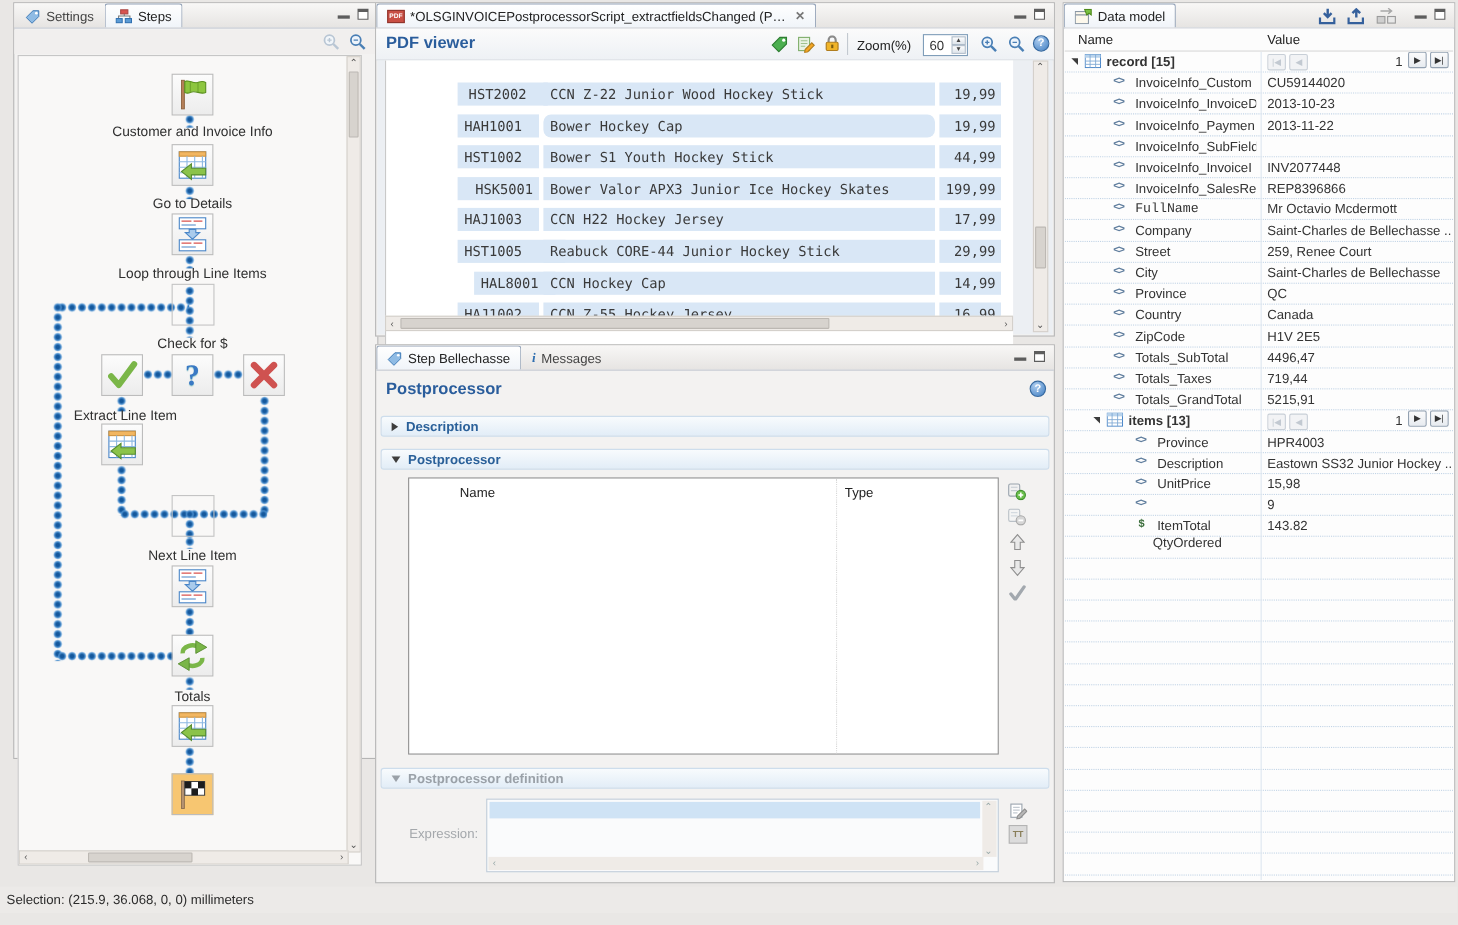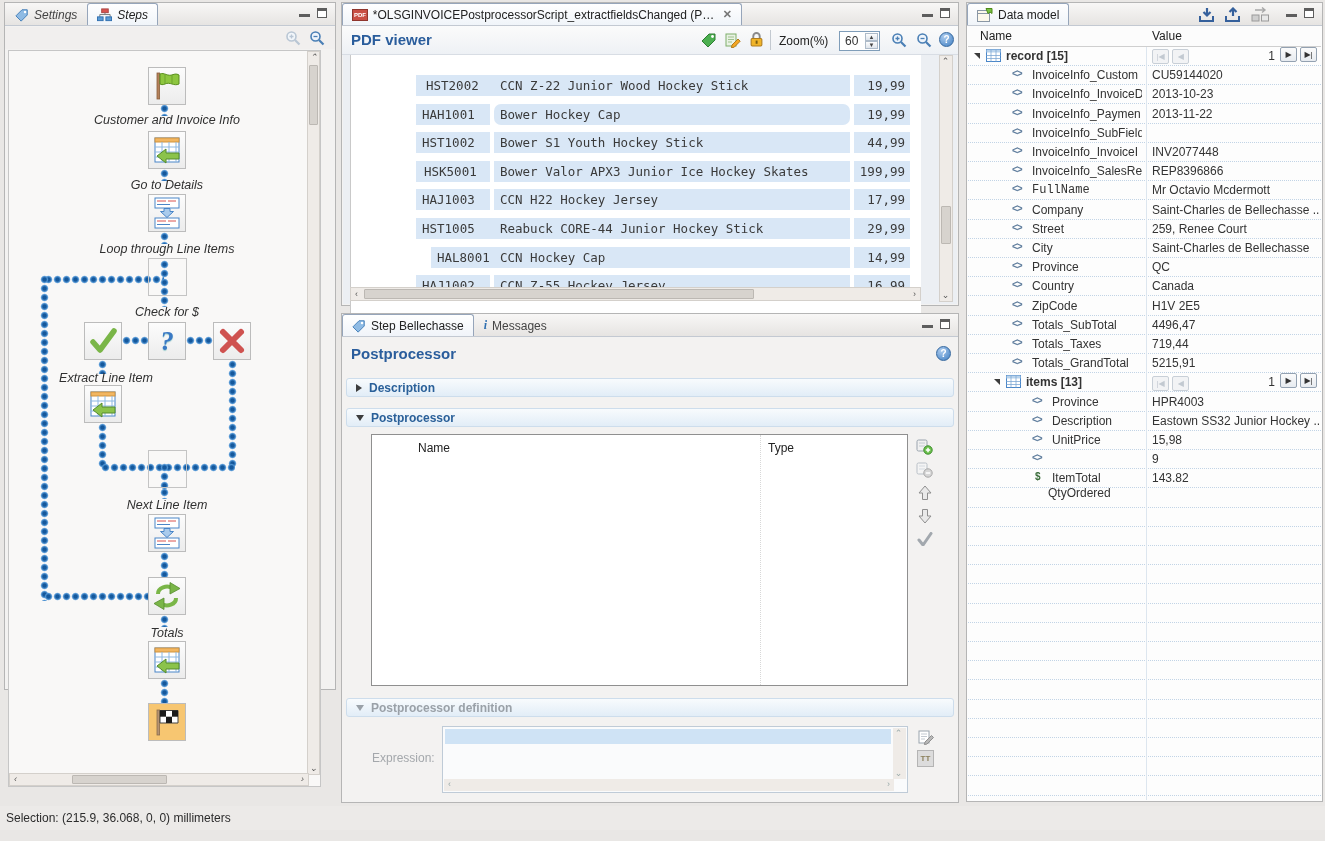--- a/index.html
+++ b/index.html
@@ -77,21 +77,21 @@
             background:linear-gradient(#fbfbfb,#e7ebf0); font-size:8px; line-height:13px; text-align:center; color:#333; vertical-align:middle; }
   .navbtn.dis { border-color:#c8cfd7; color:#c2c9d1; background:#f2f3f5; }
 
   .statusbar { position:absolute; left:0; top:806px; width:100%; height:24px; background:#eceae8; font-size:12px; color:#2c2c2c; }
 </style>
 </head>
 <body>
 
 <div class="app">
 
-  <div class="panel" style="left:4px; top:2px; width:332px; height:688px;font-style:italic;">
+  <div class="panel" style="left:12px; top:2px; width:332px; height:688px;">
     <div class="tabbar">
       <div class="tab">
         <svg width="14" height="14" viewBox="0 0 16 16">
             <path d="M1 9 L8 2 h6 v6 L7 15 z" fill="#8fbbe4" stroke="#3a78b5"></path>
             <circle cx="11.5" cy="4.5" r="1.4" fill="#fff"></circle>
           </svg>
         <span>Settings</span>
       </div>
       <div class="tab active">
         <svg width="15" height="14" viewBox="0 0 16 14">
@@ -334,21 +334,21 @@
             <div class="pdfcell" style="left: 65px; width: 74px; padding-left: 6px;">HAH1001</div>
             <div class="pdfcell" style="left: 143px; width: 356px; padding-left: 6px; border-radius: 7px;">Bower Hockey Cap</div>
             <div class="pdfcell" style="left: 503px; width: 56px; text-align: right; padding-right: 5px;">19,99</div>
           </div>
           <div class="pdfrow" style="top: 77.2px;">
             <div class="pdfcell" style="left: 65px; width: 74px; padding-left: 6px;">HST1002</div>
             <div class="pdfcell" style="left: 143px; width: 356px; padding-left: 6px;">Bower S1 Youth Hockey Stick</div>
             <div class="pdfcell" style="left: 503px; width: 56px; text-align: right; padding-right: 5px;">44,99</div>
           </div>
           <div class="pdfrow" style="top: 105.8px;">
-            <div class="pdfcell" style="left: 65px; width: 74px; padding-left: 8px;">HSK5001</div>
+            <div class="pdfcell" style="left: 65px; width: 74px; padding-left: 16px;">HSK5001</div>
             <div class="pdfcell" style="left: 143px; width: 356px; padding-left: 6px;">Bower Valor APX3 Junior Ice Hockey Skates</div>
             <div class="pdfcell" style="left: 503px; width: 56px; text-align: right; padding-right: 5px;">199,99</div>
           </div>
           <div class="pdfrow" style="top: 134.4px;">
             <div class="pdfcell" style="left: 65px; width: 74px; padding-left: 6px;">HAJ1003</div>
             <div class="pdfcell" style="left: 143px; width: 356px; padding-left: 6px;">CCN H22 Hockey Jersey</div>
             <div class="pdfcell" style="left: 503px; width: 56px; text-align: right; padding-right: 5px;">17,99</div>
           </div>
           <div class="pdfrow" style="top: 163px;">
             <div class="pdfcell" style="left: 65px; width: 98px; padding-left: 6px;">HST1005</div>

